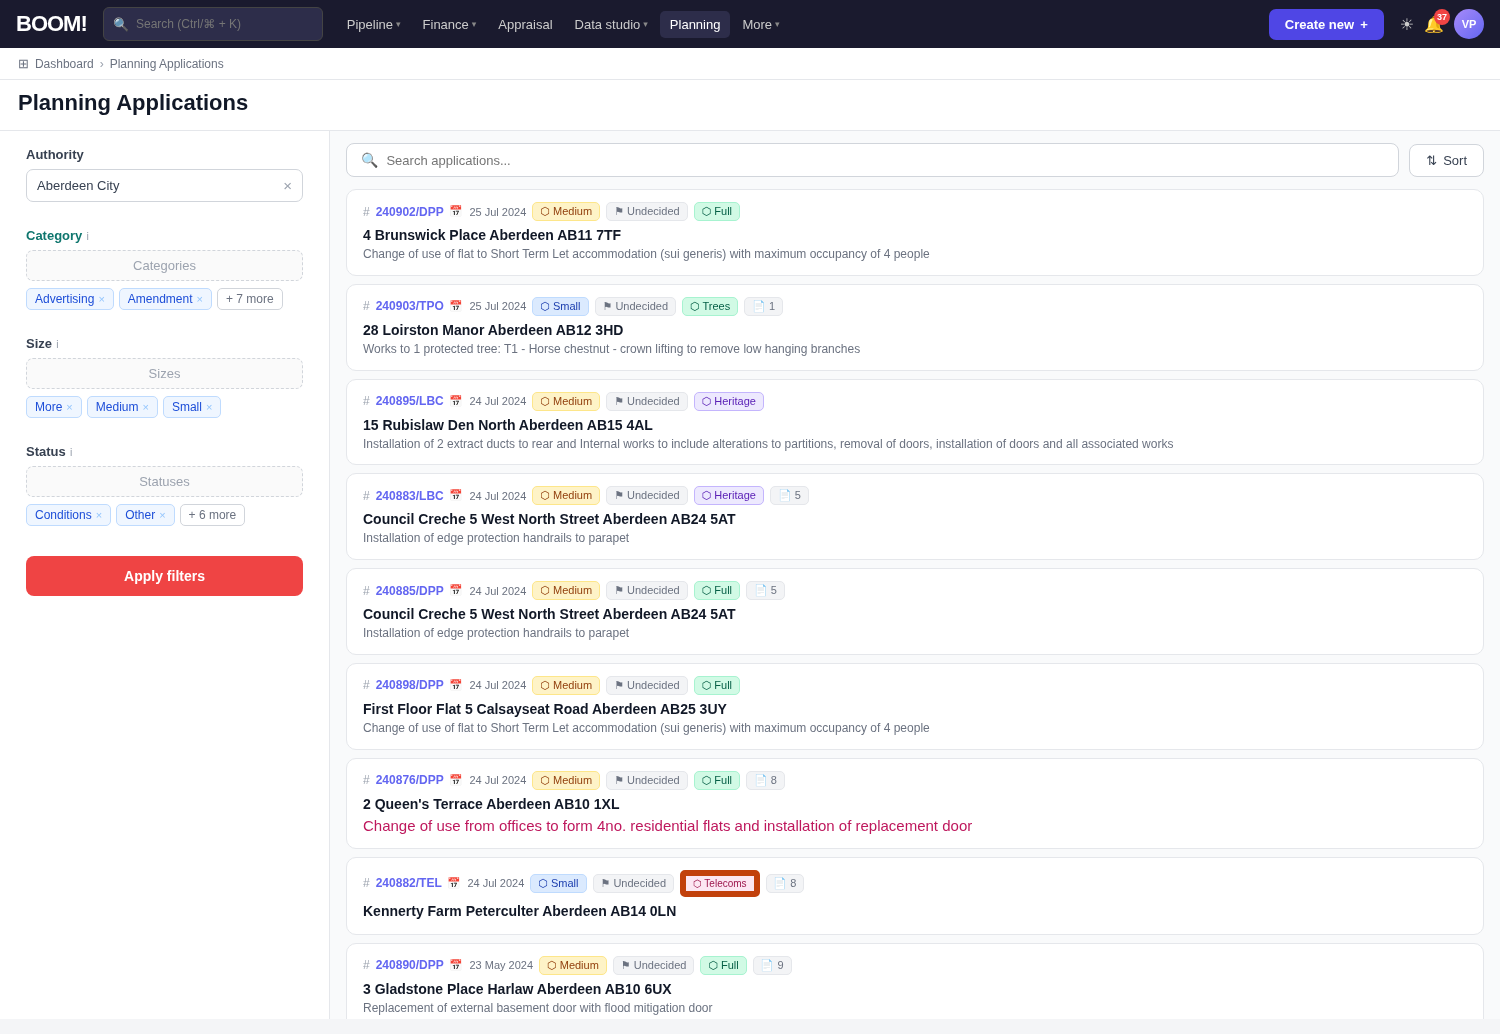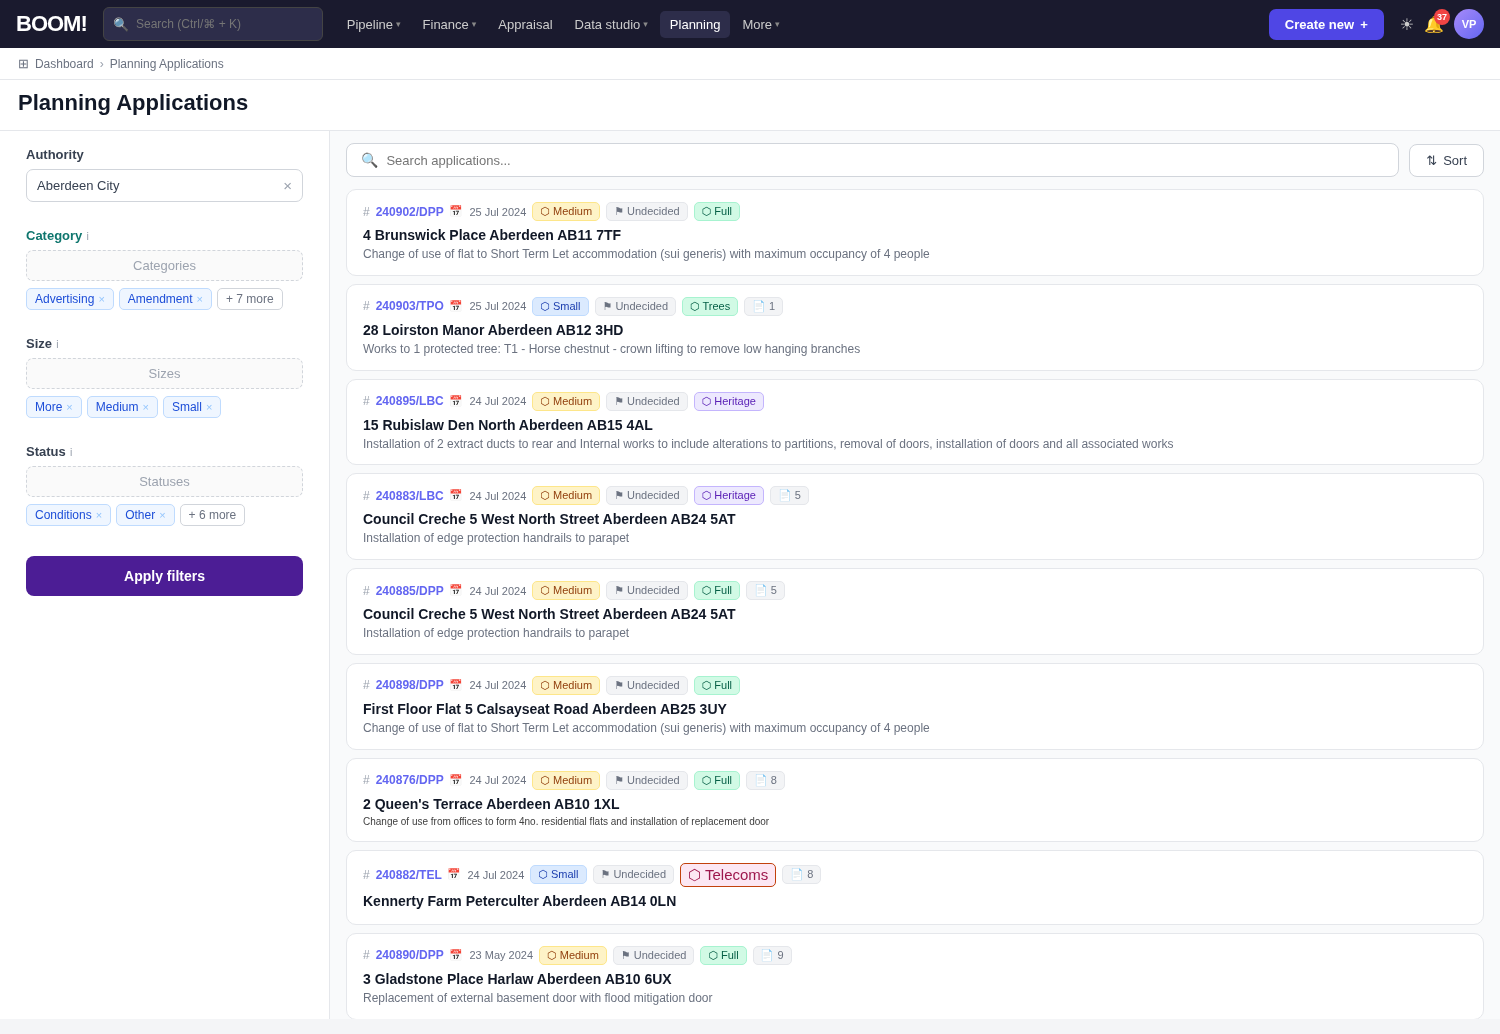--- a/index.html
+++ b/index.html
@@ -140,21 +140,21 @@
         <div style="display:flex; align-items:center; gap:4px; background:#eff6ff; border:1px solid #bfdbfe; color:#1d4ed8; border-radius:5px; padding:3px 8px; font-size:12px;">
           <span>Other</span>
           <span style="cursor:pointer; color:#93c5fd; font-size:11px;">×</span>
         </div>
         <div style="background:transparent; border:1px solid #d1d5db; color:#6b7280; border-radius:5px; padding:3px 8px; font-size:12px; cursor:pointer;">
           <span>+ 6 more</span>
         </div>
       </div>
     </div>
 
-    <button style="background:#4c1d95; color:#fff; border:none; border-radius:8px; padding:12px; font-size:14px; font-weight:600; cursor:pointer; width:100%; margin-top:4px;">Apply filters</button>
+    <button style="background:#ef4444; color:#fff; border:none; border-radius:8px; padding:12px; font-size:14px; font-weight:600; cursor:pointer; width:100%; margin-top:4px;">Apply filters</button>
 
   </aside>
 
   <main style="flex:1; background:#f9fafb; overflow-y:auto; padding:12px 16px;">
 
     <div style="display:flex; align-items:center; gap:10px; margin-bottom:12px;">
       <div style="flex:1; display:flex; align-items:center; background:#fff; border:1px solid #d1d5db; border-radius:8px; padding:8px 14px; gap:8px;">
         <span style="color:#9ca3af; font-size:14px;">🔍</span>
         <input style="border: none; outline: none; font-size: 13px; color: rgb(107, 114, 128); width: 100%; background: transparent;" placeholder="Search applications...">
       </div>
@@ -254,31 +254,31 @@
       <span style="color:#9ca3af; font-size:12px;">#</span>
       <span style="color:#6366f1; font-size:12px; font-weight:600;">240876/DPP</span>
       <span style="color:#9ca3af; font-size:11px;">📅</span>
       <span style="color:#6b7280; font-size:11px;">24 Jul 2024</span>
       <span style="display:inline-flex; align-items:center; gap:3px; border-radius:5px; padding:2px 7px; font-size:11px; font-weight:500; background:#fef3c7; color:#92400e; border:1px solid #fde68a;">⬡ Medium</span>
       <span style="display:inline-flex; align-items:center; gap:3px; border-radius:5px; padding:2px 7px; font-size:11px; font-weight:500; background:#f3f4f6; color:#6b7280; border:1px solid #e5e7eb;">⚑ Undecided</span>
       <span style="display:inline-flex; align-items:center; gap:3px; border-radius:5px; padding:2px 7px; font-size:11px; font-weight:500; background:#d1fae5; color:#065f46; border:1px solid #a7f3d0;">⬡ Full</span>
       <span style="display:inline-flex; align-items:center; gap:3px; border-radius:5px; padding:2px 7px; font-size:11px; font-weight:500; background:#f3f4f6; color:#6b7280; border:1px solid #e5e7eb;">📄 8</span>
     </div>
     <div style="font-size:14px; font-weight:700; color:#111827; margin-bottom:3px;">2 Queen's Terrace Aberdeen AB10 1XL</div>
-    <div style="font-size:10px; color:#404040; line-height:1.4;">Change of use from offices to form 4no. residential flats and installation of replacement door</div>
+    <div style="font-size:15px; color:#be185d; line-height:1.4;">Change of use from offices to form 4no. residential flats and installation of replacement door</div>
   </div>
         <div style="background: rgb(255, 255, 255); border: 1px solid rgb(229, 231, 235); border-radius: 10px; padding: 12px 16px; margin-bottom: 8px; cursor: pointer;">
     <div style="display:flex; align-items:center; gap:6px; flex-wrap:wrap; margin-bottom:6px;">
       <span style="color:#9ca3af; font-size:12px;">#</span>
       <span style="color:#6366f1; font-size:12px; font-weight:600;">240882/TEL</span>
       <span style="color:#9ca3af; font-size:11px;">📅</span>
       <span style="color:#6b7280; font-size:11px;">24 Jul 2024</span>
       <span style="display:inline-flex; align-items:center; gap:3px; border-radius:5px; padding:2px 7px; font-size:11px; font-weight:500; background:#dbeafe; color:#1e40af; border:1px solid #bfdbfe;">⬡ Small</span>
       <span style="display:inline-flex; align-items:center; gap:3px; border-radius:5px; padding:2px 7px; font-size:11px; font-weight:500; background:#f3f4f6; color:#6b7280; border:1px solid #e5e7eb;">⚑ Undecided</span>
-      <span style="display:inline-flex; align-items:center; gap:3px; border-radius:5px; padding:2px 7px; font-size:15px; font-weight:500; background:#fce7f3; color:#9d174d; border:1px solid #c2410c;">⬡ Telecoms</span>
+      <span style="display:inline-flex; align-items:center; gap:3px; border-radius:5px; padding:2px 7px; font-size:10px; font-weight:500; background:#fce7f3; color:#9d174d; border:6px solid #c2410c;">⬡ Telecoms</span>
       <span style="display:inline-flex; align-items:center; gap:3px; border-radius:5px; padding:2px 7px; font-size:11px; font-weight:500; background:#f3f4f6; color:#6b7280; border:1px solid #e5e7eb;">📄 8</span>
     </div>
     <div style="font-size:14px; font-weight:700; color:#111827; margin-bottom:3px;">Kennerty Farm Peterculter Aberdeen AB14 0LN</div>
   </div>
         <div style="background: rgb(255, 255, 255); border: 1px solid rgb(229, 231, 235); border-radius: 10px; padding: 12px 16px; margin-bottom: 8px; cursor: pointer;">
     <div style="display:flex; align-items:center; gap:6px; flex-wrap:wrap; margin-bottom:6px;">
       <span style="color:#9ca3af; font-size:12px;">#</span>
       <span style="color:#6366f1; font-size:12px; font-weight:600;">240890/DPP</span>
       <span style="color:#9ca3af; font-size:11px;">📅</span>
       <span style="color:#6b7280; font-size:11px;">23 May 2024</span>

